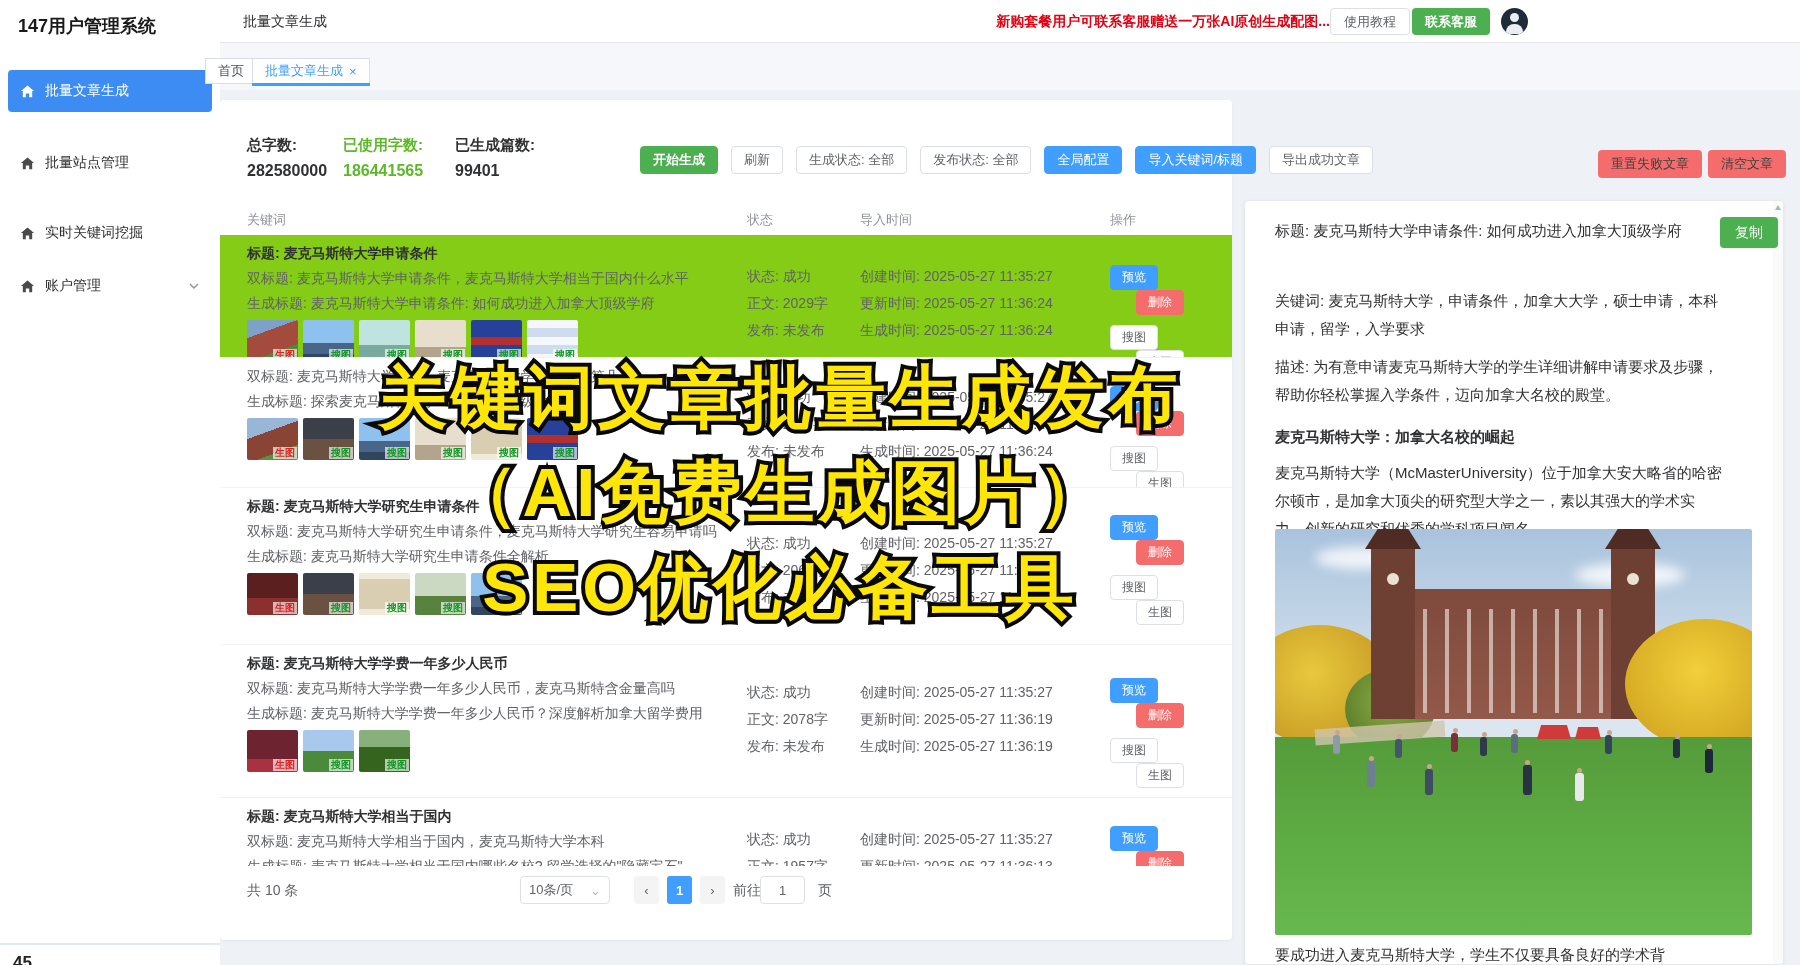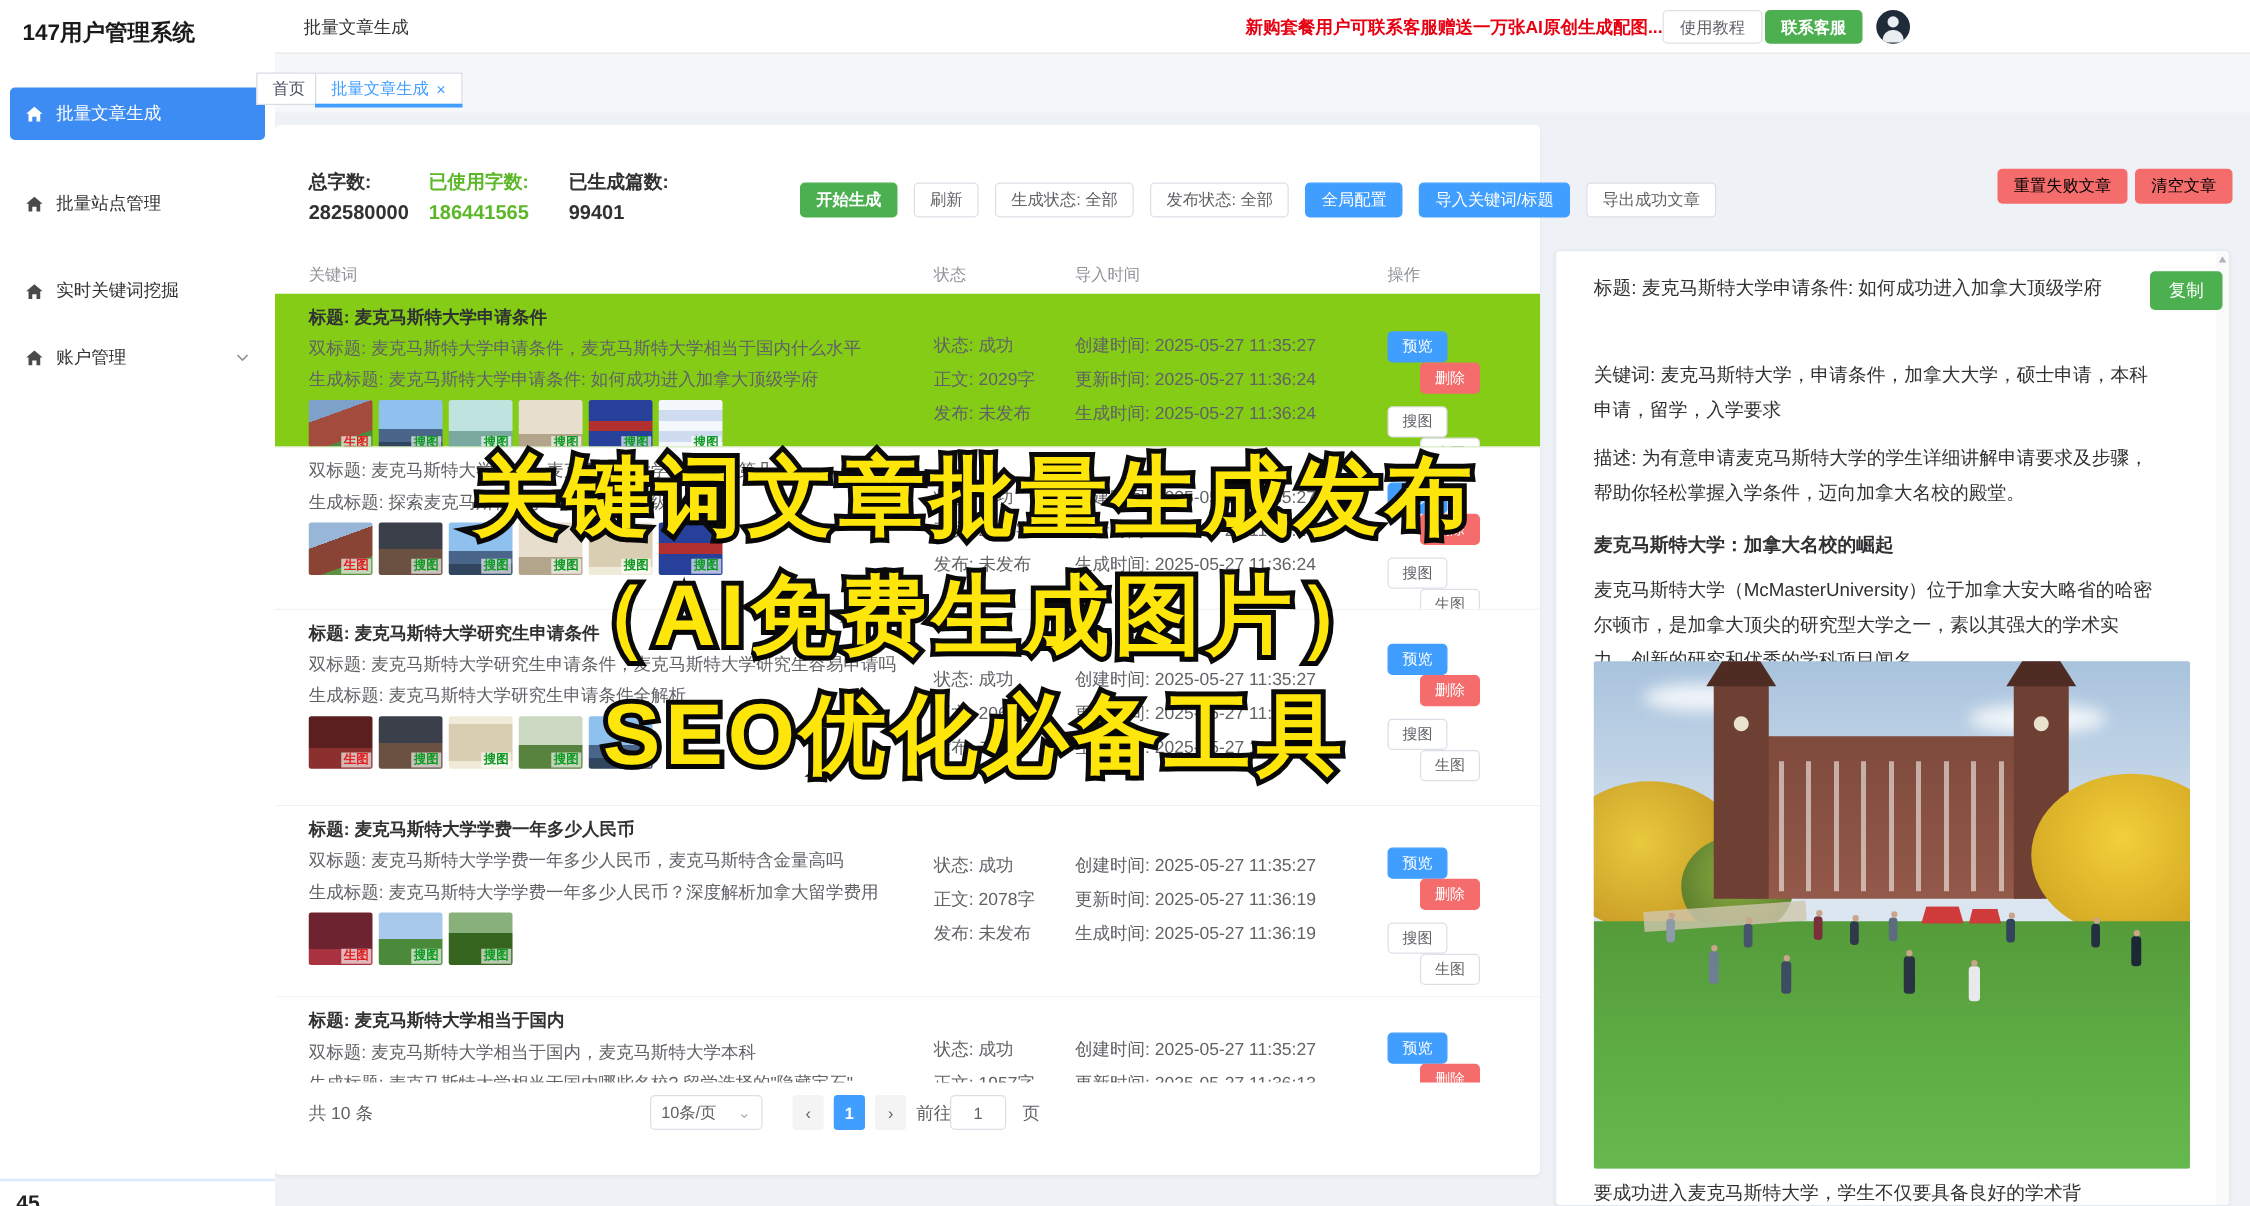--- a/index.html
+++ b/index.html
@@ -39,21 +39,21 @@
   .card { position:absolute; left:220px; top:100px; width:1012px; height:840px; background:#fff; border-radius:4px; box-shadow:0 1px 3px rgba(0,0,0,.05); }
 
   .stat-label { position:absolute; font-size:15px; font-weight:bold; color:#303133; }
   .stat-value { position:absolute; font-size:16px; font-weight:bold; color:#303133; }
   .green { color:#5cb829 !important; }
 
   .toolbar { position:absolute; left:640px; top:146px; display:flex; gap:13px; height:28px; }
   .tb { height:28px; padding:0 12px; border-radius:4px; font-size:13px; white-space:nowrap; border:1px solid #dcdfe6; background:#fff; color:#606266; }
   .tb.primary { background:#409eff; border-color:#409eff; color:#fff; }
   .tb.success { background:#4caf50; border-color:#4caf50; color:#fff; font-weight:bold; }
-  .btn-danger { position:absolute; top:135px; height:28px; padding:0 13px; background:#f56c6c; border:none; border-radius:4px; font-size:13px; color:#000000; }
+  .btn-danger { position:absolute; top:150px; height:28px; padding:0 13px; background:#f56c6c; border:none; border-radius:4px; font-size:13px; color:#404040; }
 
   .th { position:absolute; top:211px; font-size:13px; color:#909399; }
 
   .row { position:absolute; left:220px; width:1012px; background:#fff; border-bottom:1px solid #f0f2f5; overflow:hidden; }
   .row.hl { background:#84cc16; }
   .kw { position:absolute; left:27px; top:6px; width:492px; font-size:14px; color:#606266; line-height:25px; }
   .kw .rt { font-weight:bold; color:#303133; }
   .thumbs { display:flex; gap:5px; margin-top:4px; }
   .thumb { position:relative; width:51px; height:42px; border-radius:2px; overflow:hidden; flex:0 0 auto; }
   .thumb .badge { position:absolute; right:1px; bottom:1px; font-size:10px; line-height:12px; padding:0 2px; background:rgba(255,255,255,.65); font-weight:bold; }

